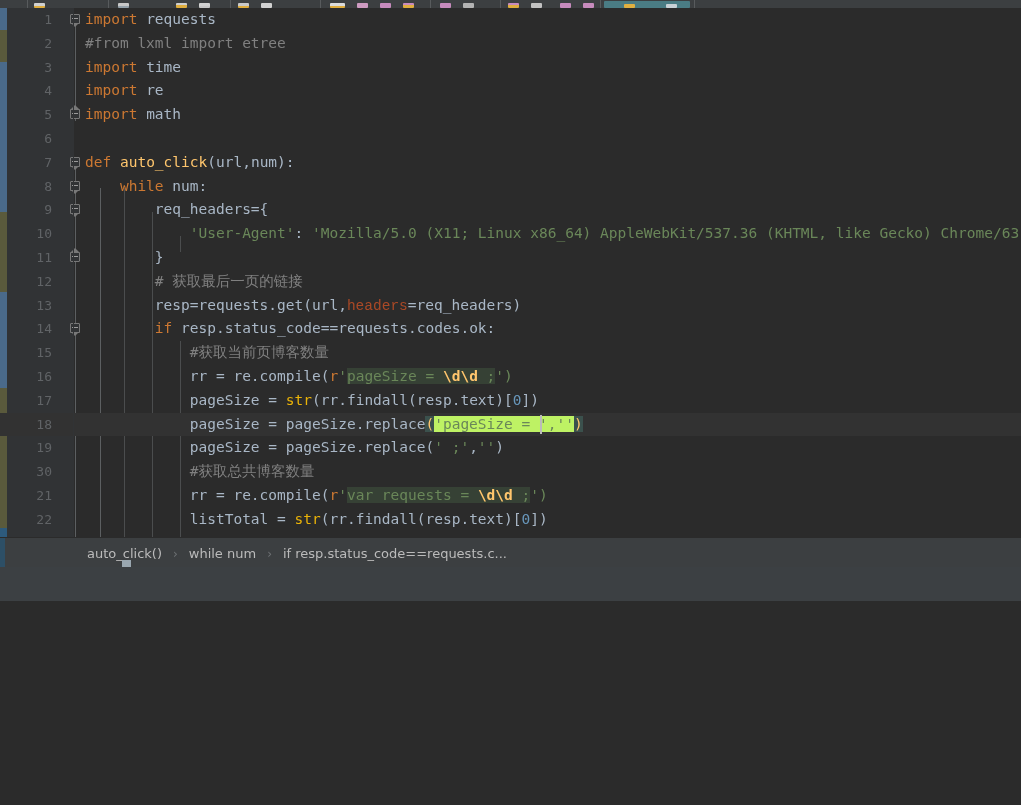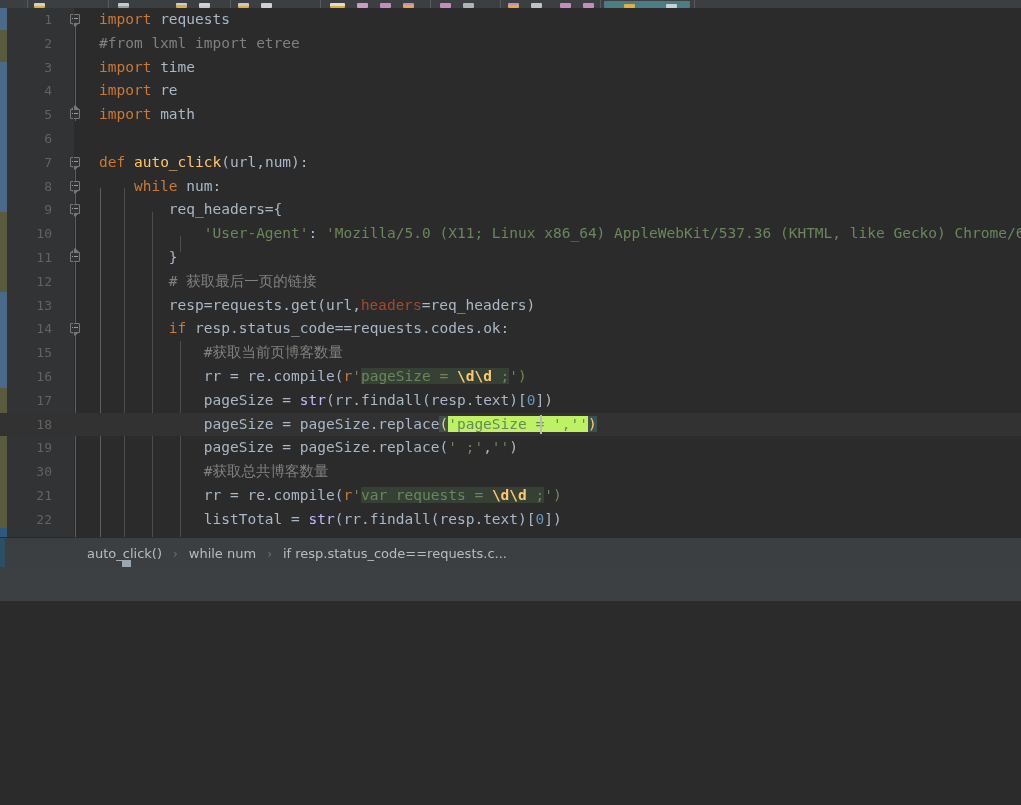--- a/index.html
+++ b/index.html
@@ -75,21 +75,21 @@
   .line.current { background: #323232; }
   .lnum {
     position: absolute; left: 0; width: 52px;
     text-align: right;
     color: #606366;
     font-family: "DejaVu Sans Mono", monospace;
     font-size: 13px;
     line-height: 23.8px;
   }
   .ltext {
-    position: absolute; left: 99px;
+    position: absolute; left: 85px;
     line-height: 23.8px;
     color: #a9b7c6;
   }
 
   
   .fold {
     position: absolute; left: 70px; width: 11px; height: 11px;
     top: 6px;
   }
   .fold .box {
@@ -125,21 +125,21 @@
   .iguide {
     position: absolute; width: 1px; background: #4b4d4e;
   }
 
   
   .kw   { color: #cc7832; }
   .def  { color: #ffc66d; }
   .cmt  { color: #808080; }
   .str  { color: #6a8759; }
   .num  { color: #6897bb; }
-  .bi   { color: #c4b5fd; }
+  .bi   { color: #eab308; }
   .kwarg{ color: #aa4926; font-family: Liberation Mono, monospace; }
   .txt  { color: #a9b7c6; }
   .rxp  { color: #6a8759; background: #364135; }
   .rxb  { color: #ffc66d; font-weight: bold; background: #364135; }
   .rxd  { color: #6a8759; background: #364135; }
   .brk  { color: #ffc66d; background: #3b514d; }
   .strsel { color: #6a8759; background: #bef264; }
 
   
   .caret {

